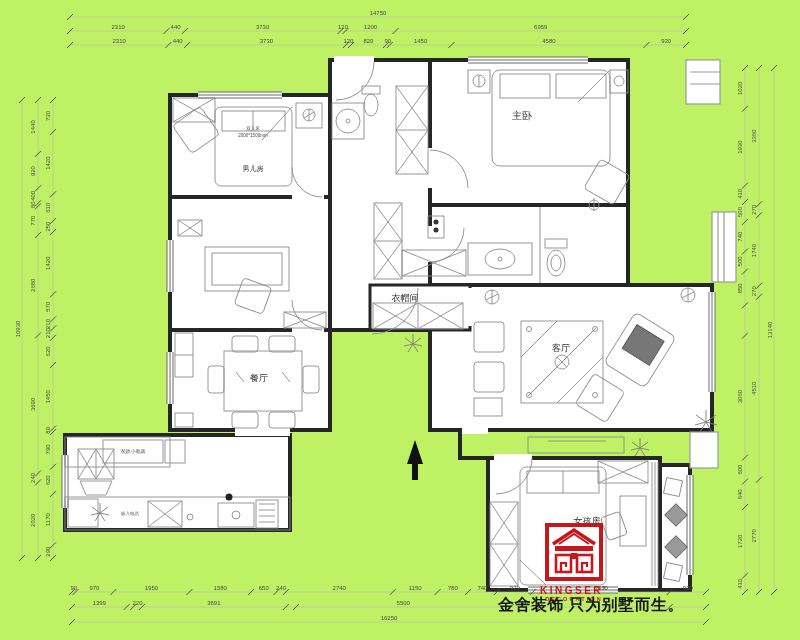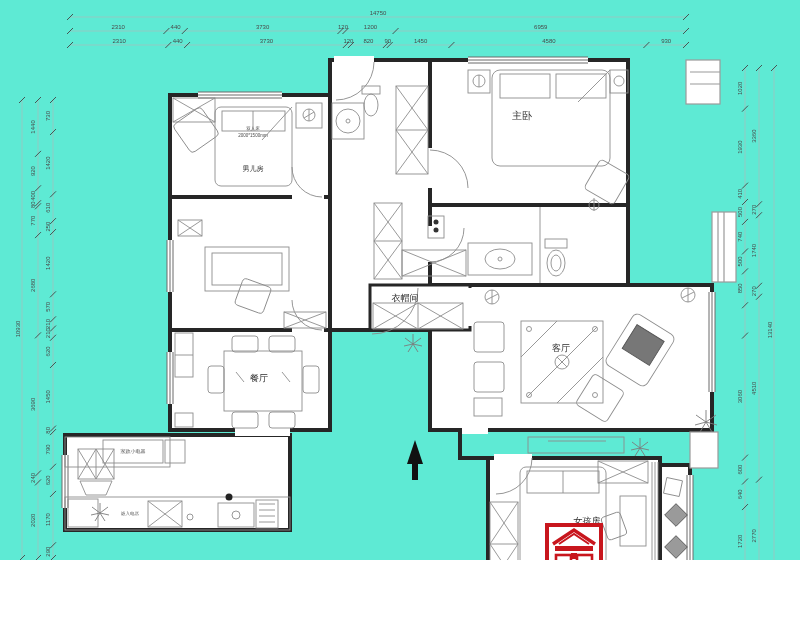--- a/index.html
+++ b/index.html
@@ -1,16 +1,16 @@
 <!DOCTYPE html>
 <html><head>
 <meta charset="utf-8">
 <style>
   html,body{margin:0;padding:0;background:#fff;}
-  #stage{position:relative;width:800px;height:560px;background:#5eead4;overflow:hidden;
+  #stage{position:relative;width:800px;height:640px;background:#bef264;overflow:hidden;
          font-family:"Liberation Sans",sans-serif;}
   svg text{font-family:"Liberation Sans",sans-serif;}
   .logo{position:absolute;left:540px;top:523px;width:68px;text-align:center;line-height:1;}
   .logo .brand{display:block;margin-top:2px;color:#c8161d;font-weight:bold;font-size:10px;
                letter-spacing:2.5px;font-family:"Liberation Sans",sans-serif;}
   .logo .sub{display:block;margin-top:1px;color:#c8161d;font-weight:bold;font-size:5.5px;
              letter-spacing:2.1px;}
   .watermark{position:absolute;left:498px;top:595px;width:200px;white-space:nowrap;
              font-family:"Liberation Serif",serif;font-weight:bold;font-size:16px;
              color:#161616;letter-spacing:0.5px;}

